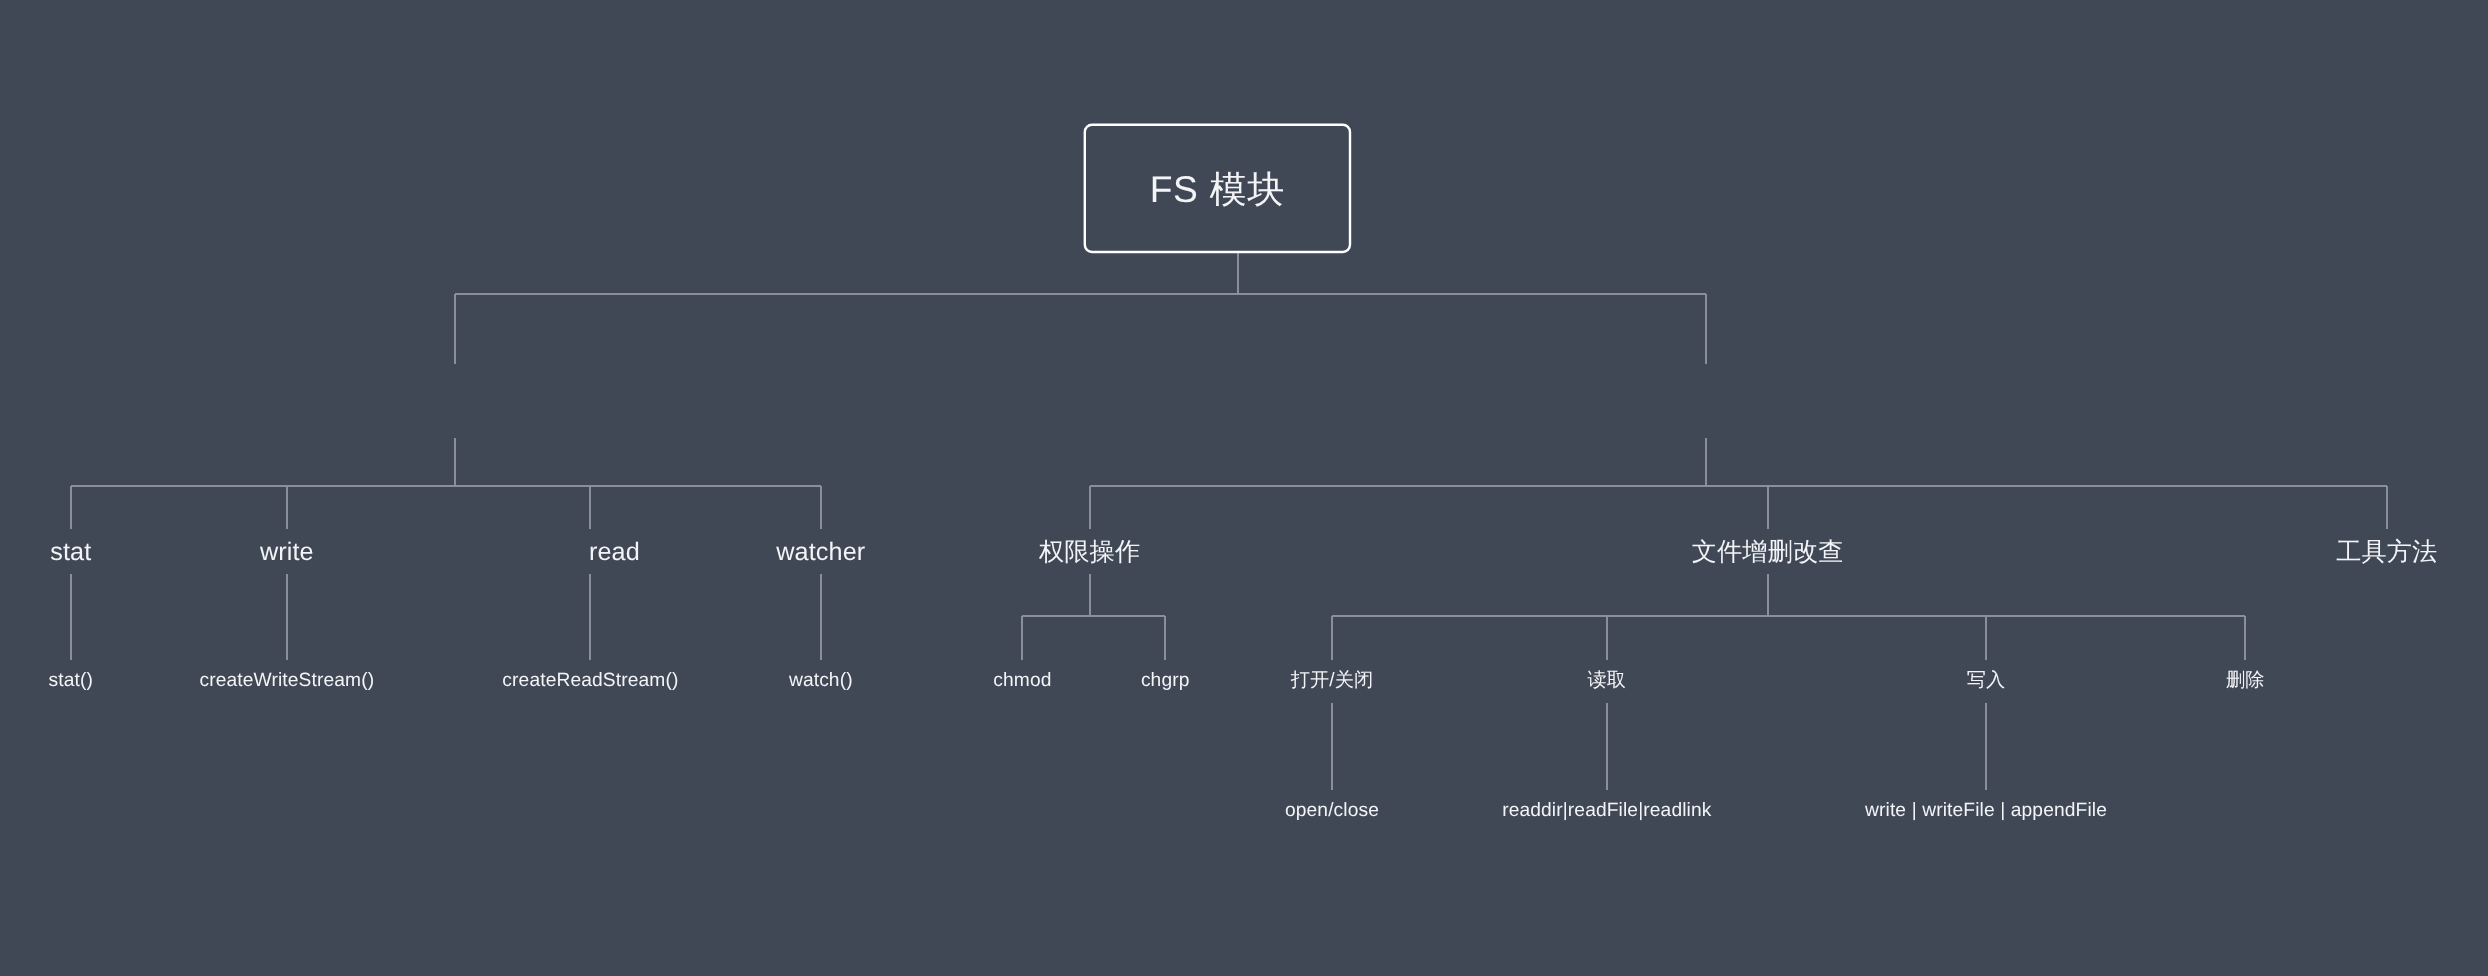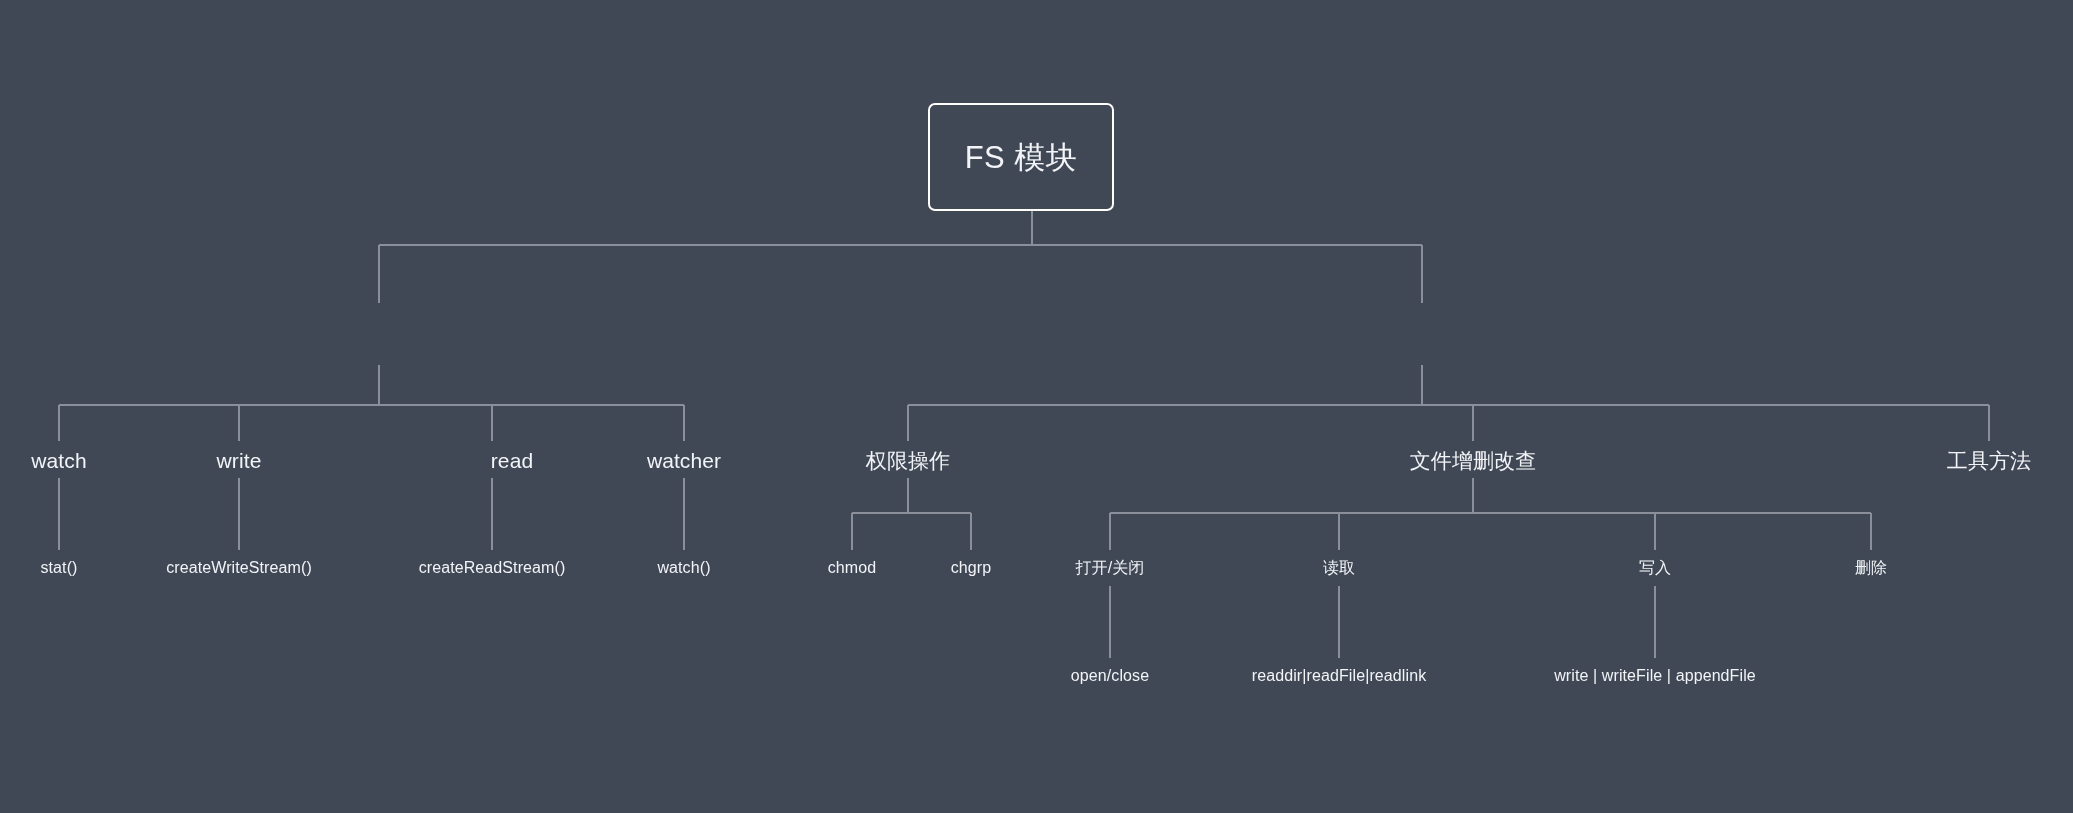--- a/index.html
+++ b/index.html
@@ -103,27 +103,27 @@
       <path d="M1339,513 L1339,550"></path>
       <path d="M1655,513 L1655,550"></path>
       <path d="M1871,513 L1871,550"></path>
 
       <path d="M1110,586 L1110,658"></path>
       <path d="M1339,586 L1339,658"></path>
       <path d="M1655,586 L1655,658"></path>
     </g>
   </svg>
 
-  <div class="node boxed root" style="left:928px; top:103px; width:186px; height:108px;">
+  <div class="node boxed root" style="left:903px; top:103px; width:223px; height:108px;">
     <span>FS 模块</span>
   </div>
 
 
 
-  <div class="node plain" style="left:59px; top:460px;">watch</div>
+  <div class="node plain" style="left:59px; top:460px;">stat</div>
   <div class="node plain" style="left:239px; top:460px;">write</div>
   <div class="node plain" style="left:492px; top:460px;margin-left:20px;">read</div>
   <div class="node plain" style="left:684px; top:460px;">watcher</div>
 
   <div class="node plain leaf" style="left:59px; top:568px;">stat()</div>
   <div class="node plain leaf" style="left:239px; top:568px;">createWriteStream()</div>
   <div class="node plain leaf" style="left:492px; top:568px;">createReadStream()</div>
   <div class="node plain leaf" style="left:684px; top:568px;">watch()</div>
 
   <div class="node plain" style="left:908px; top:460px;">权限操作</div>

